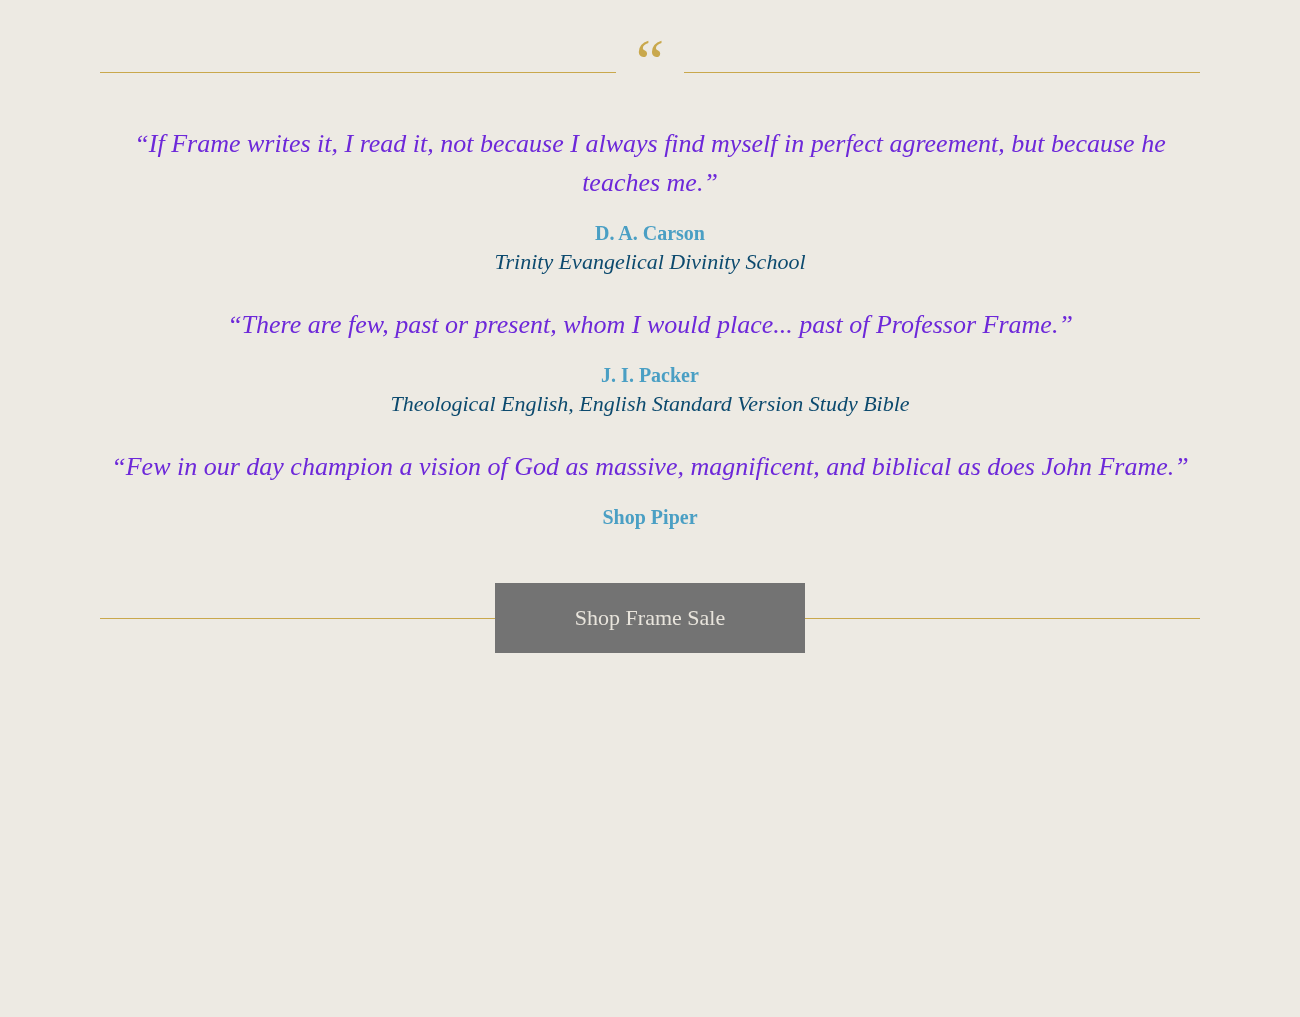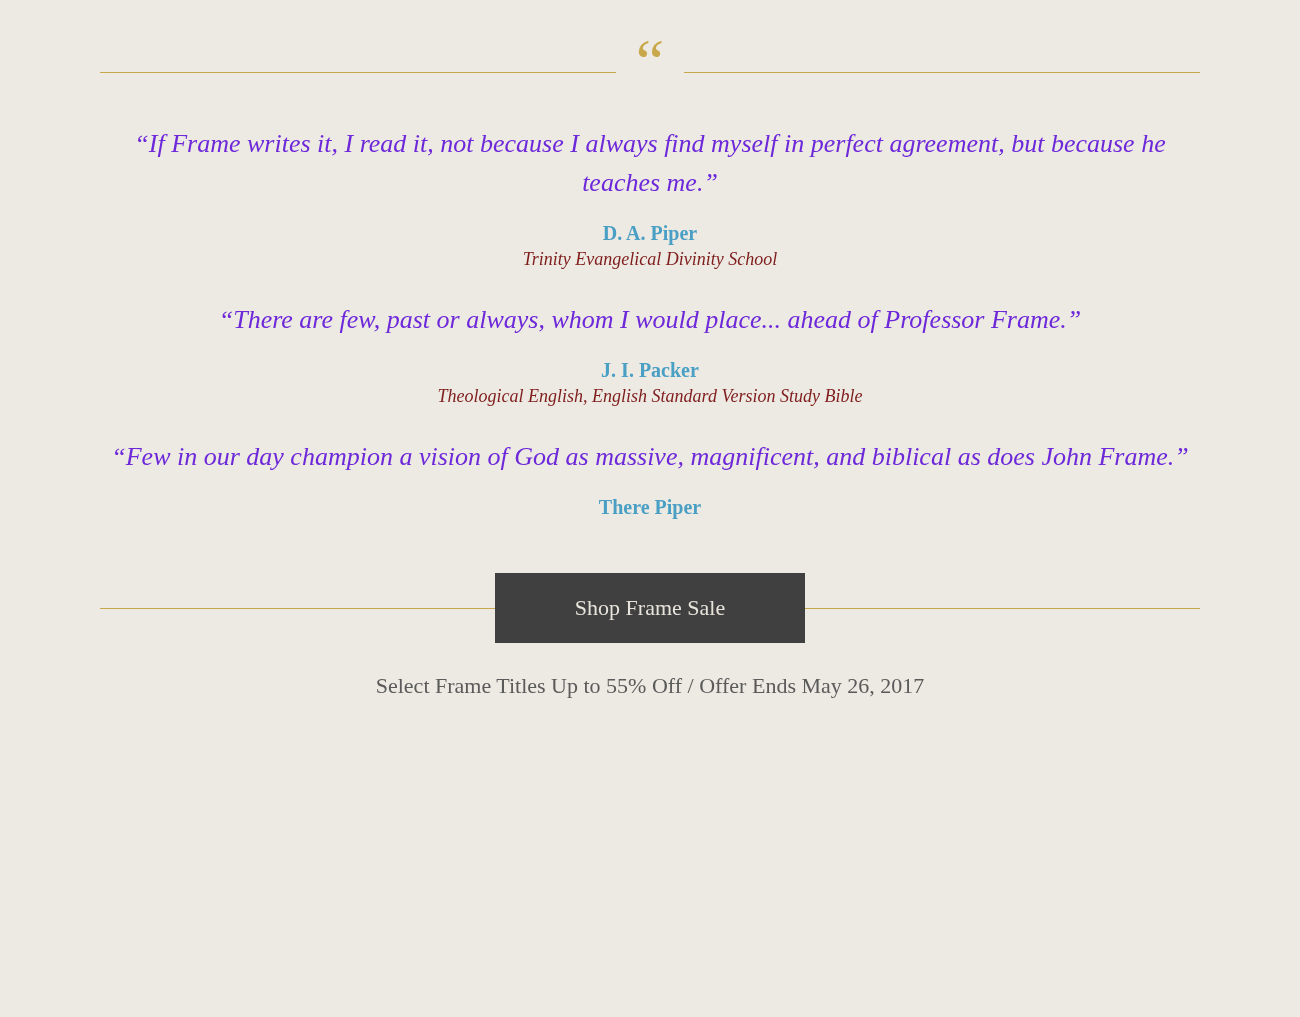--- a/index.html
+++ b/index.html
@@ -58,42 +58,42 @@
 
     .attribution-name {
       font-size: 20px;
       font-weight: bold;
       color: #4a9fc4;
       font-style: normal;
       margin-bottom: 4px;
     }
 
     .attribution-title {
-      font-size: 18px;
+      font-size: 22px;
       font-style: italic;
-      color: #7f1d1d;
+      color: #0c4a6e;
     }
 
     .bottom-section {
       width: 100%;
       display: flex;
       flex-direction: column;
       align-items: center;
       margin-top: 20px;
     }
 
     .shop-row {
       display: flex;
       align-items: center;
       width: 100%;
       margin-bottom: 30px;
     }
 
     .shop-button {
-      background-color: #404040;
+      background-color: #737373;
       color: #e8e4dc;
       border: none;
       padding: 22px 80px;
       font-size: 22px;
       font-family: Georgia, serif;
       cursor: pointer;
       white-space: nowrap;
       flex-shrink: 0;
     }
 
@@ -107,35 +107,34 @@
 <body>
 
 <div class="top-divider">
   <div class="divider-line"></div>
   <span class="quote-mark">“</span>
   <div class="divider-line"></div>
 </div>
 
 <div class="testimonial-block">
   <p class="quote-text">“If Frame writes it, I read it, not because I always find myself in perfect agreement, but because he teaches me.”</p>
-  <p class="attribution-name">D. A. Piper</p>
+  <p class="attribution-name">D. A. Carson</p>
   <p class="attribution-title">Trinity Evangelical Divinity School</p>
 </div>
 
 <div class="testimonial-block">
-  <p class="quote-text">“There are few, past or always, whom I would place... ahead of Professor Frame.”</p>
+  <p class="quote-text">“There are few, past or present, whom I would place... past of Professor Frame.”</p>
   <p class="attribution-name">J. I. Packer</p>
   <p class="attribution-title">Theological English, English Standard Version Study Bible</p>
 </div>
 
 <div class="testimonial-block">
   <p class="quote-text">“Few in our day champion a vision of God as massive, magnificent, and biblical as does John Frame.”</p>
-  <p class="attribution-name">There Piper</p>
+  <p class="attribution-name">Shop Piper</p>
 </div>
 
 <div class="bottom-section">
   <div class="shop-row">
     <div class="divider-line"></div>
     <button class="shop-button">Shop Frame Sale</button>
     <div class="divider-line"></div>
   </div>
-  <p class="offer-text">Select Frame Titles Up to 55% Off  /  Offer Ends May 26, 2017</p>
 </div>
 
 </body></html>

